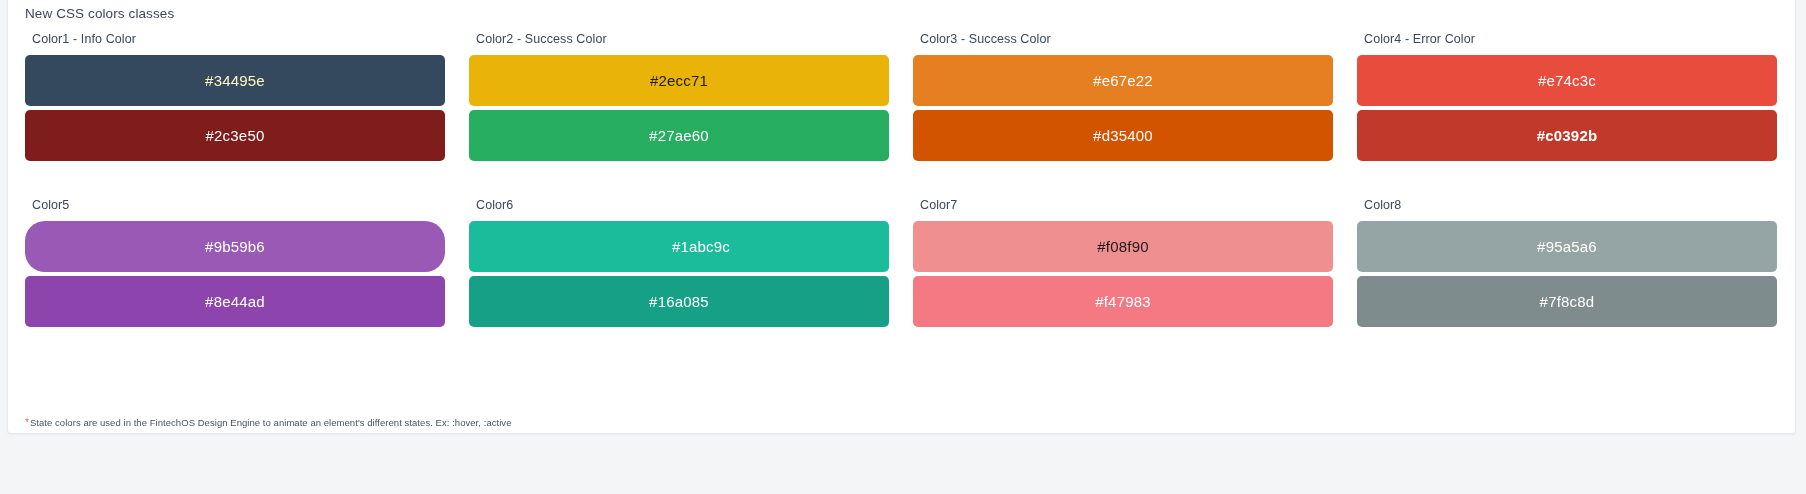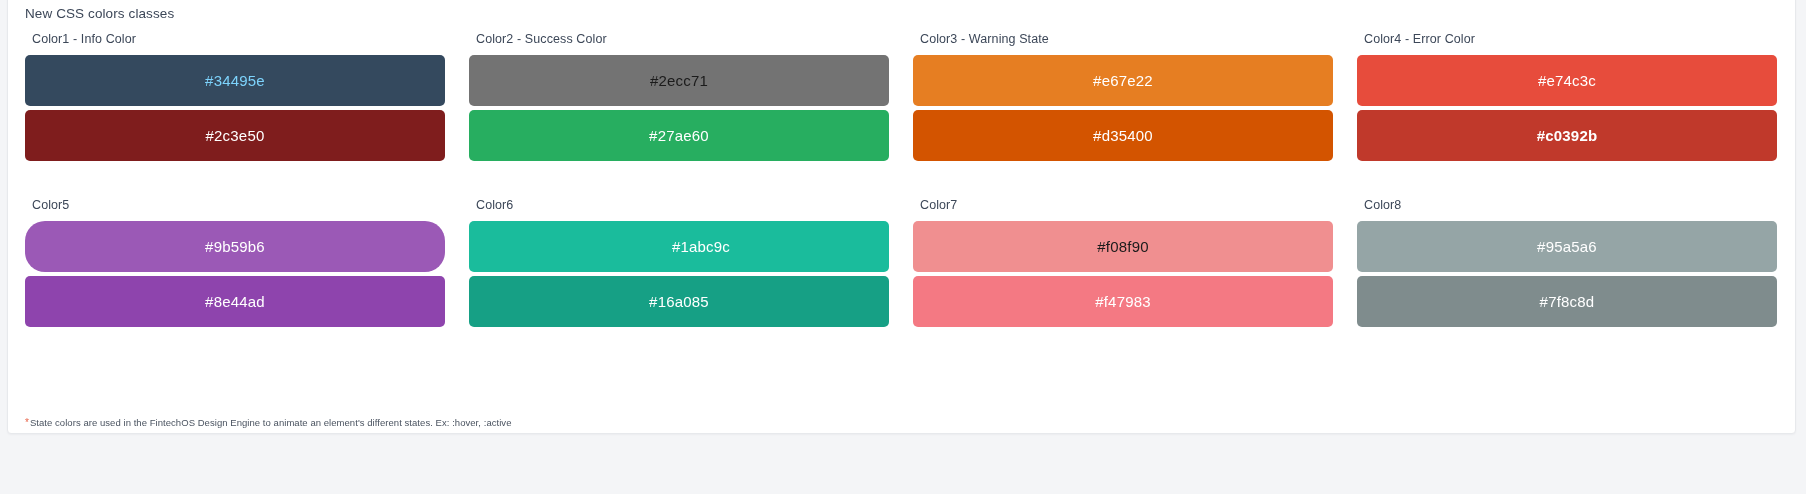--- a/index.html
+++ b/index.html
@@ -100,30 +100,30 @@
 </head>
 <body>
 
 <div class="page-card">
 
   <div class="page-title">New CSS colors classes</div>
 
   <div class="swatch-grid">
       <div class="group">
         <div class="group-label">Color1 - Info Color</div>
-        <div class="swatch" style="background: rgb(52, 73, 94); color: #7dd3fc;">#34495e</div>
+        <div class="swatch" style="background: rgb(52, 73, 94); color: #fef9c3;">#34495e</div>
         <div class="swatch" style="background: #7f1d1d; color: rgb(255, 255, 255);">#2c3e50</div>
       </div>
       <div class="group">
         <div class="group-label">Color2 - Success Color</div>
-        <div class="swatch" style="background: #737373; color: rgb(27, 27, 27); text-align: center;">#2ecc71</div>
+        <div class="swatch" style="background: #eab308; color: rgb(27, 27, 27); text-align: center;">#2ecc71</div>
         <div class="swatch" style="background: rgb(39, 174, 96); color: rgb(255, 255, 255);">#27ae60</div>
       </div>
       <div class="group">
-        <div class="group-label">Color3 - Warning State</div>
+        <div class="group-label">Color3 - Success Color</div>
         <div class="swatch" style="background: rgb(230, 126, 34); color: rgb(255, 255, 255);">#e67e22</div>
         <div class="swatch" style="background: rgb(211, 84, 0); color: rgb(255, 255, 255);">#d35400</div>
       </div>
       <div class="group">
         <div class="group-label">Color4 - Error Color</div>
         <div class="swatch" style="background: rgb(231, 76, 60); color: rgb(255, 255, 255);">#e74c3c</div>
         <div class="swatch" style="background: rgb(192, 57, 43); color: rgb(255, 255, 255); font-weight: bold;">#c0392b</div>
       </div>
       <div class="group row2">
         <div class="group-label">Color5</div>

